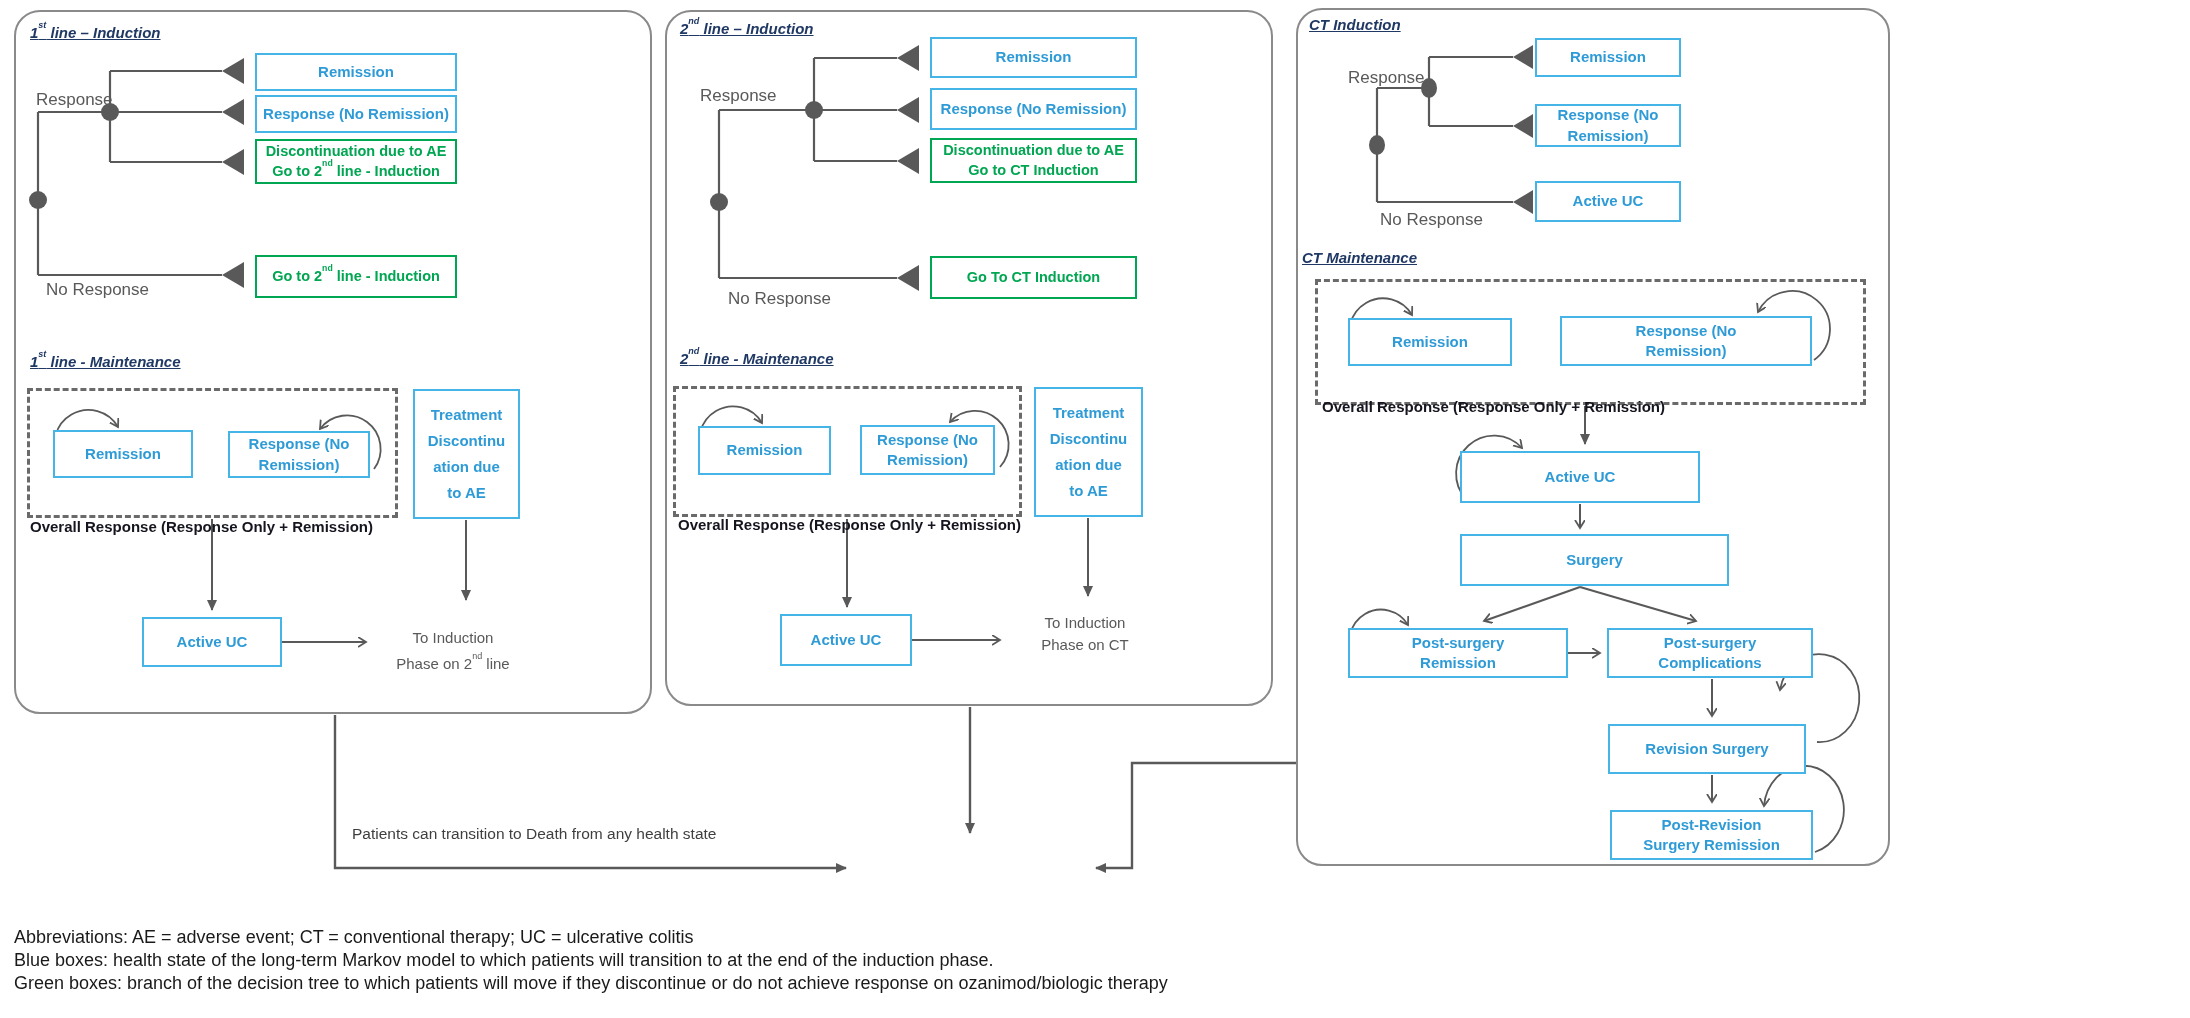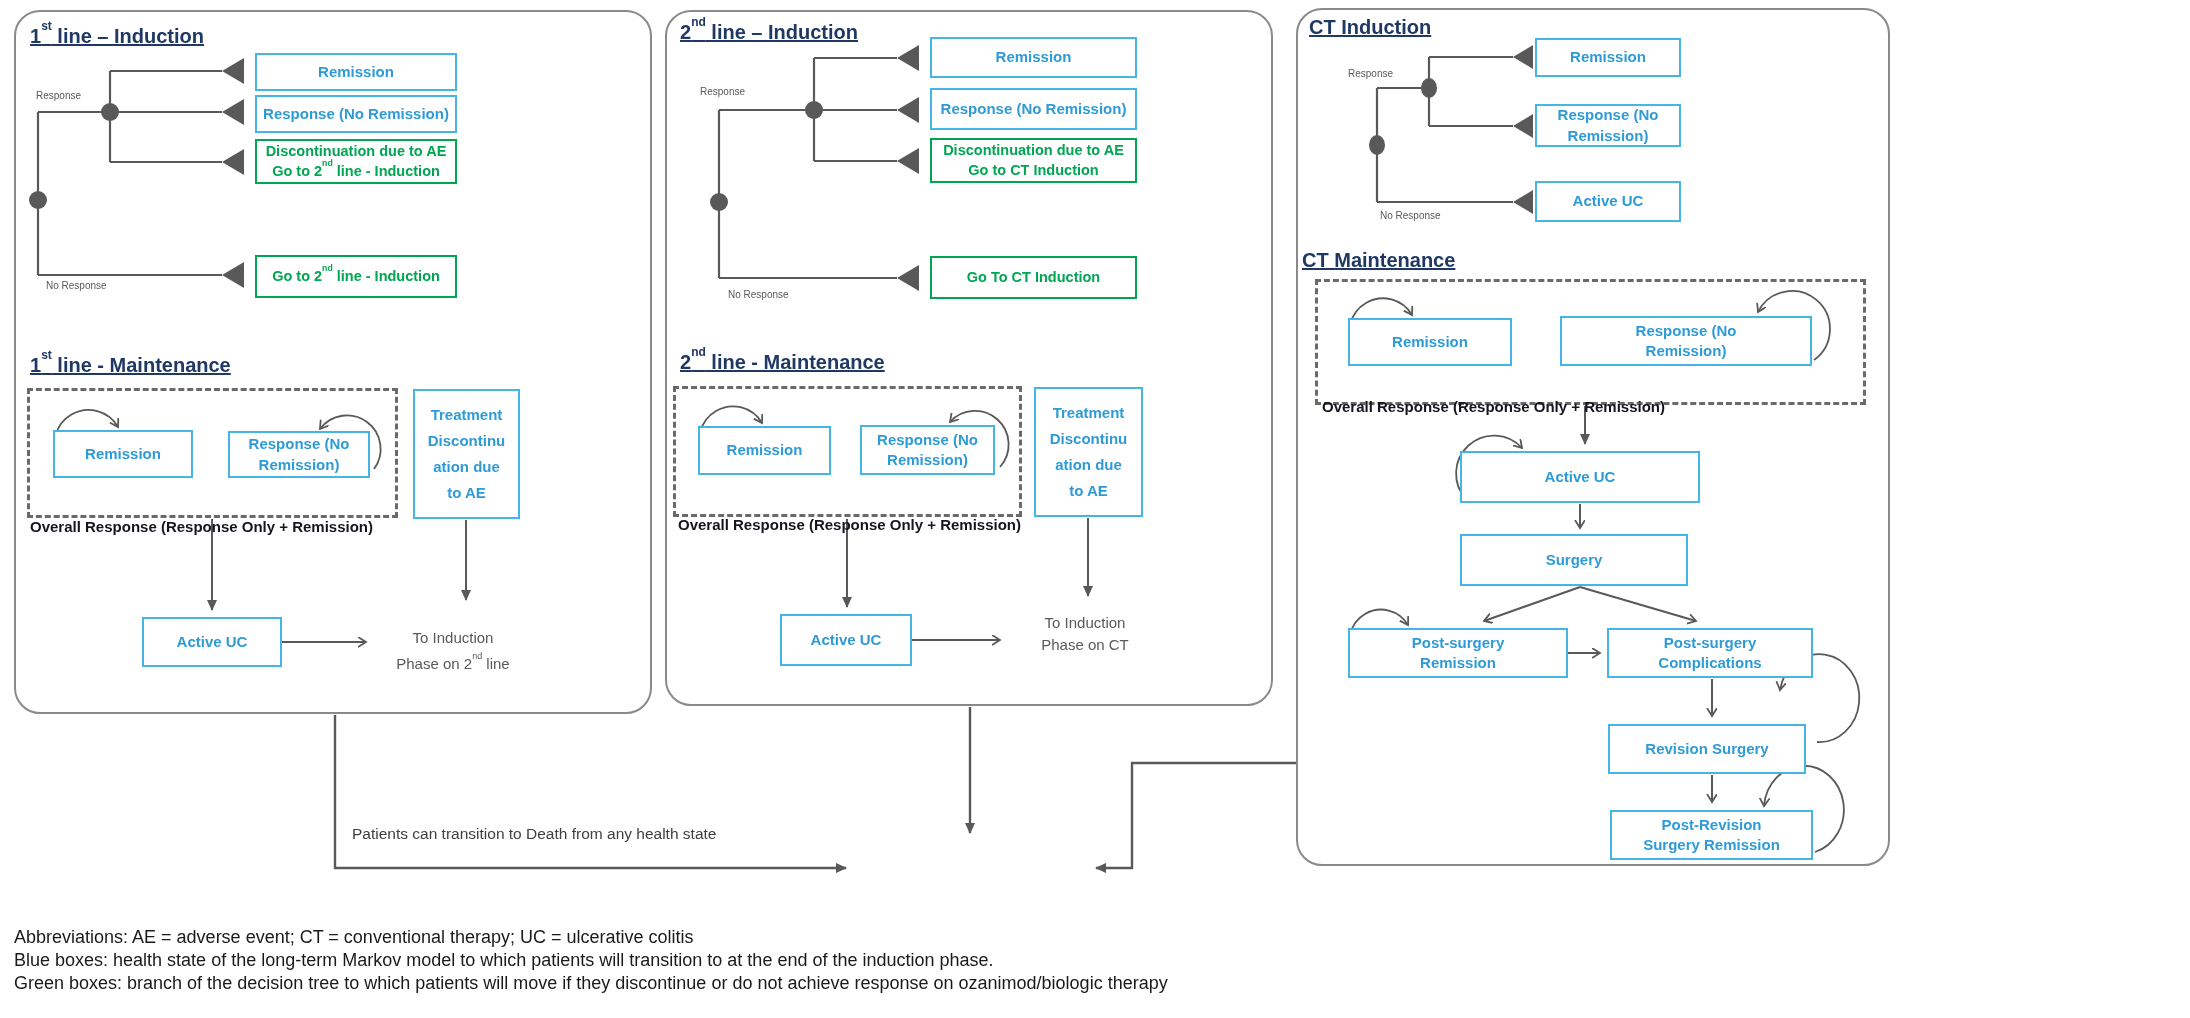--- a/index.html
+++ b/index.html
@@ -3,27 +3,27 @@
 <meta charset="utf-8">
 <style>
   html,body{margin:0;padding:0;background:#ffffff;}
   .canvas{
     position:relative;width:2190px;height:1018px;background:#ffffff;
     font-family:"Liberation Sans","DejaVu Sans",sans-serif;
     --navy:#1f3864;--blueb:#45b5e8;--bluet:#2e9bd6;--green:#00a651;--gray:#595959;
   }
   .panel{position:absolute;border:2px solid #8a8a8a;border-radius:26px;background:transparent;box-sizing:border-box;}
   .links{position:absolute;left:0;top:0;}
-  .ptitle{position:absolute;font-weight:bold;font-size:20px;color:var(--navy);text-decoration:underline;white-space:nowrap;}
+  .ptitle{position:absolute;font-weight:bold;font-size:15px;color:var(--navy);text-decoration:underline;white-space:nowrap;font-style:italic;}
   .bb,.gb{position:absolute;box-sizing:border-box;background:#fff;display:flex;flex-direction:column;align-items:center;justify-content:center;text-align:center;line-height:1.35;}
   .bb{border:2px solid var(--blueb);color:var(--bluet);font-weight:600;font-size:15px;}
   .gb{border:2px solid var(--green);color:var(--green);font-weight:600;font-size:14.5px;}
   .dash{position:absolute;border:3px dashed #6a6a6a;box-sizing:border-box;}
   .ov{position:absolute;font-weight:bold;font-size:15px;color:#15151f;white-space:nowrap;margin-top:24px;}
-  .lab{position:absolute;color:var(--gray);font-size:10px;white-space:nowrap;}
+  .lab{position:absolute;color:var(--gray);font-size:17px;white-space:nowrap;}
   .gtext{position:absolute;color:var(--gray);font-size:15px;text-align:center;line-height:22px;}
   .note{position:absolute;color:#3f3f3f;font-size:15.5px;white-space:nowrap;}
   .death{position:absolute;background:#7f7f7f;border:2px solid #3a3a3a;box-sizing:border-box;display:flex;align-items:center;justify-content:center;font-weight:bold;font-size:18px;color:#000;}
   .footer{position:absolute;font-size:18px;color:#1a1a1a;line-height:23px;}
   sup{font-size:0.6em;position:relative;top:-0.45em;}
   .treat{line-height:1.72;}
 </style>
 </head>
 <body>
 
@@ -196,21 +196,21 @@
   <div class="ptitle" style="left:1302px;top:249px;">CT Maintenance</div>
   <div class="dash" style="left:1315px;top:279px;width:551px;height:126px;"></div>
   <div class="bb" style="left:1348px;top:318px;width:164px;height:48px;">Remission</div>
   <div class="bb" style="left:1560px;top:316px;width:252px;height:50px;">
     <span>Response (No</span>
     <span>Remission)</span>
   </div>
   <div class="ov" style="left:1322px;top:374px;">Overall Response (Response Only + Remission)</div>
 
   <div class="bb" style="left:1460px;top:451px;width:240px;height:52px;">Active UC</div>
-  <div class="bb" style="left:1460px;top:534px;width:228px;height:52px;">Surgery</div>
+  <div class="bb" style="left:1460px;top:534px;width:269px;height:52px;">Surgery</div>
   <div class="bb" style="left:1348px;top:628px;width:220px;height:50px;">
     <span>Post-surgery</span>
     <span>Remission</span>
   </div>
   <div class="bb" style="left:1607px;top:628px;width:206px;height:50px;">
     <span>Post-surgery</span>
     <span>Complications</span>
   </div>
   <div class="bb" style="left:1608px;top:724px;width:198px;height:50px;">Revision Surgery</div>
   <div class="bb" style="left:1610px;top:810px;width:203px;height:50px;">

